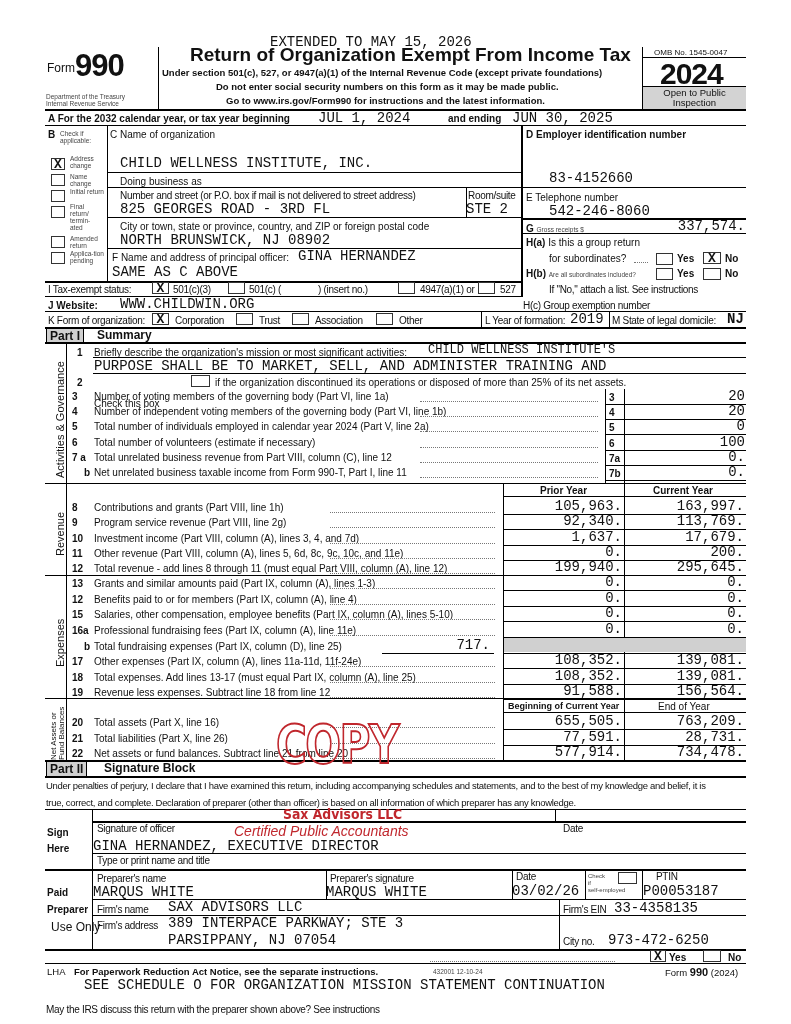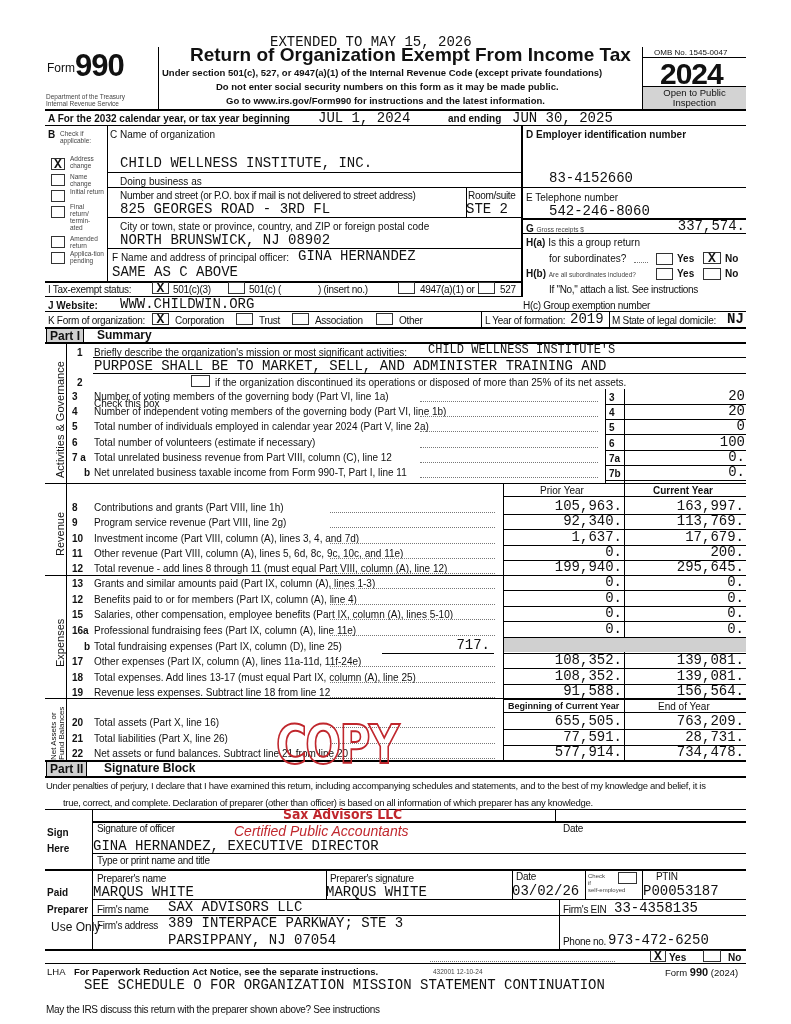--- a/index.html
+++ b/index.html
@@ -203,21 +203,21 @@
     <div class="abs lbl" style="left:609px;top:468px;font-weight:bold">7b</div>
     <div class="num" style="right:46px;top:464px">0.</div>
     <div class="hl" style="left:605px;top:480px;width:141px"></div>
   </div>
 <div class="vl" style="left:605px;top:389px;height:94px"></div>
 <div class="vl" style="left:624px;top:389px;height:94px"></div>
 
 <div class="hl" style="left:45px;top:483px;width:701px"></div>
 <div class="vl" style="left:503px;top:483px;height:278px"></div>
 <div class="vl" style="left:624px;top:483px;height:278px"></div>
-<div class="abs lbl" style="left:540px;top:485px;font-weight:normal">Prior Year</div>
+<div class="abs lbl" style="left:540px;top:485px;font-weight:bold">Prior Year</div>
 <div class="abs lbl" style="left:653px;top:485px;font-weight:bold">Current Year</div>
 <div class="hl" style="left:503px;top:496px;width:243px"></div>
 
 <div id="rev-lines">
     <div class="abs lbl" style="left:72px;top:502px;font-weight:bold">8</div>
     <div class="abs lbl" style="left:94px;top:502px">Contributions and grants (Part VIII, line 1h)</div>
     <div class="dots" style="left:330px;top:512px;width:165px"></div>
     <div class="num" style="left:504px;width:118px;top:498px">105,963.</div>
     <div class="num" style="left:625px;width:119px;top:498px">163,997.</div>
     <div class="hl" style="left:503px;top:514px;width:243px"></div>
@@ -322,21 +322,21 @@
     <div class="num" style="left:504px;width:118px;top:744px">577,914.</div>
     <div class="num" style="left:625px;width:119px;top:744px">734,478.</div>
     <div class="hl" style="left:503px;top:760px;width:243px"></div>
   </div>
 <div class="hl2" style="left:45px;top:760px;width:701px"></div>
 
 <div class="partlbl" style="left:46px;top:761px">Part II</div>
 <div class="abs" style="left:104px;top:761px;font-size:12px;font-weight:bold">Signature Block</div>
 <div class="hl2" style="left:45px;top:776px;width:701px"></div>
 <div class="abs cond" style="left:46px;top:780px;font-size:9.5px">Under penalties of perjury, I declare that I have examined this return, including accompanying schedules and statements, and to the best of my knowledge and belief, it is</div>
-<div class="abs cond" style="left:63px;top:797px;font-size:9.5px">true, correct, and complete. Declaration of preparer (other than officer) is based on all information of which preparer has any knowledge.</div>
+<div class="abs cond" style="left:46px;top:797px;font-size:9.5px">true, correct, and complete. Declaration of preparer (other than officer) is based on all information of which preparer has any knowledge.</div>
 <div class="hl" style="left:45px;top:809px;width:701px"></div>
 <div class="vl" style="left:92px;top:809px;height:60px"></div>
 <div class="vl" style="left:555px;top:809px;height:12px"></div>
 <div class="hl2" style="left:92px;top:821px;width:654px"></div>
 <div class="abs cond" style="left:97px;top:823px">Signature of officer</div>
 <div class="abs cond" style="left:563px;top:823px">Date</div>
 <div class="abs" style="left:47px;top:827px;font-size:10px;font-weight:bold">Sign</div>
 <div class="abs" style="left:47px;top:843px;font-size:10px;font-weight:bold">Here</div>
 <div class="abs mono" style="left:93px;top:838px;font-size:14px">GINA HERNANDEZ, EXECUTIVE DIRECTOR</div>
 <div class="hl" style="left:92px;top:853px;width:654px"></div>
@@ -368,21 +368,21 @@
 <div class="hl" style="left:92px;top:899px;width:654px"></div>
 <div class="abs cond" style="left:97px;top:904px">Firm's name</div>
 <div class="abs mono" style="left:168px;top:899px;font-size:14px">SAX ADVISORS LLC</div>
 <div class="vl" style="left:559px;top:899px;height:50px"></div>
 <div class="abs cond" style="left:563px;top:904px">Firm's EIN</div>
 <div class="abs mono" style="left:614px;top:900px;font-size:14px">33-4358135</div>
 <div class="hl" style="left:92px;top:915px;width:654px"></div>
 <div class="abs cond" style="left:97px;top:920px">Firm's address</div>
 <div class="abs mono" style="left:168px;top:915px;font-size:14px">389 INTERPACE PARKWAY; STE 3</div>
 <div class="abs mono" style="left:168px;top:932px;font-size:14px">PARSIPPANY, NJ 07054</div>
-<div class="abs cond" style="left:563px;top:936px">Phone no.</div>
+<div class="abs cond" style="left:563px;top:936px">City no.</div>
 <div class="abs mono" style="left:608px;top:932px;font-size:14px">973-472-6250</div>
 <div class="hl2" style="left:45px;top:949px;width:701px"></div>
 
 <div class="abs cond" style="left:46px;top:1004px">May the IRS discuss this return with the preparer shown above? See instructions</div>
 <div class="dots" style="left:430px;top:961px;width:185px"></div>
 <div class="box" style="left:650px;top:950px;width:16px">X</div>
 <div class="abs" style="left:669px;top:952px;font-size:10px;font-weight:bold">Yes</div>
 <div class="box" style="left:703px;top:950px;width:18px"></div>
 <div class="abs" style="left:728px;top:952px;font-size:10px;font-weight:bold">No</div>
 <div class="hl" style="left:45px;top:963px;width:701px"></div>

